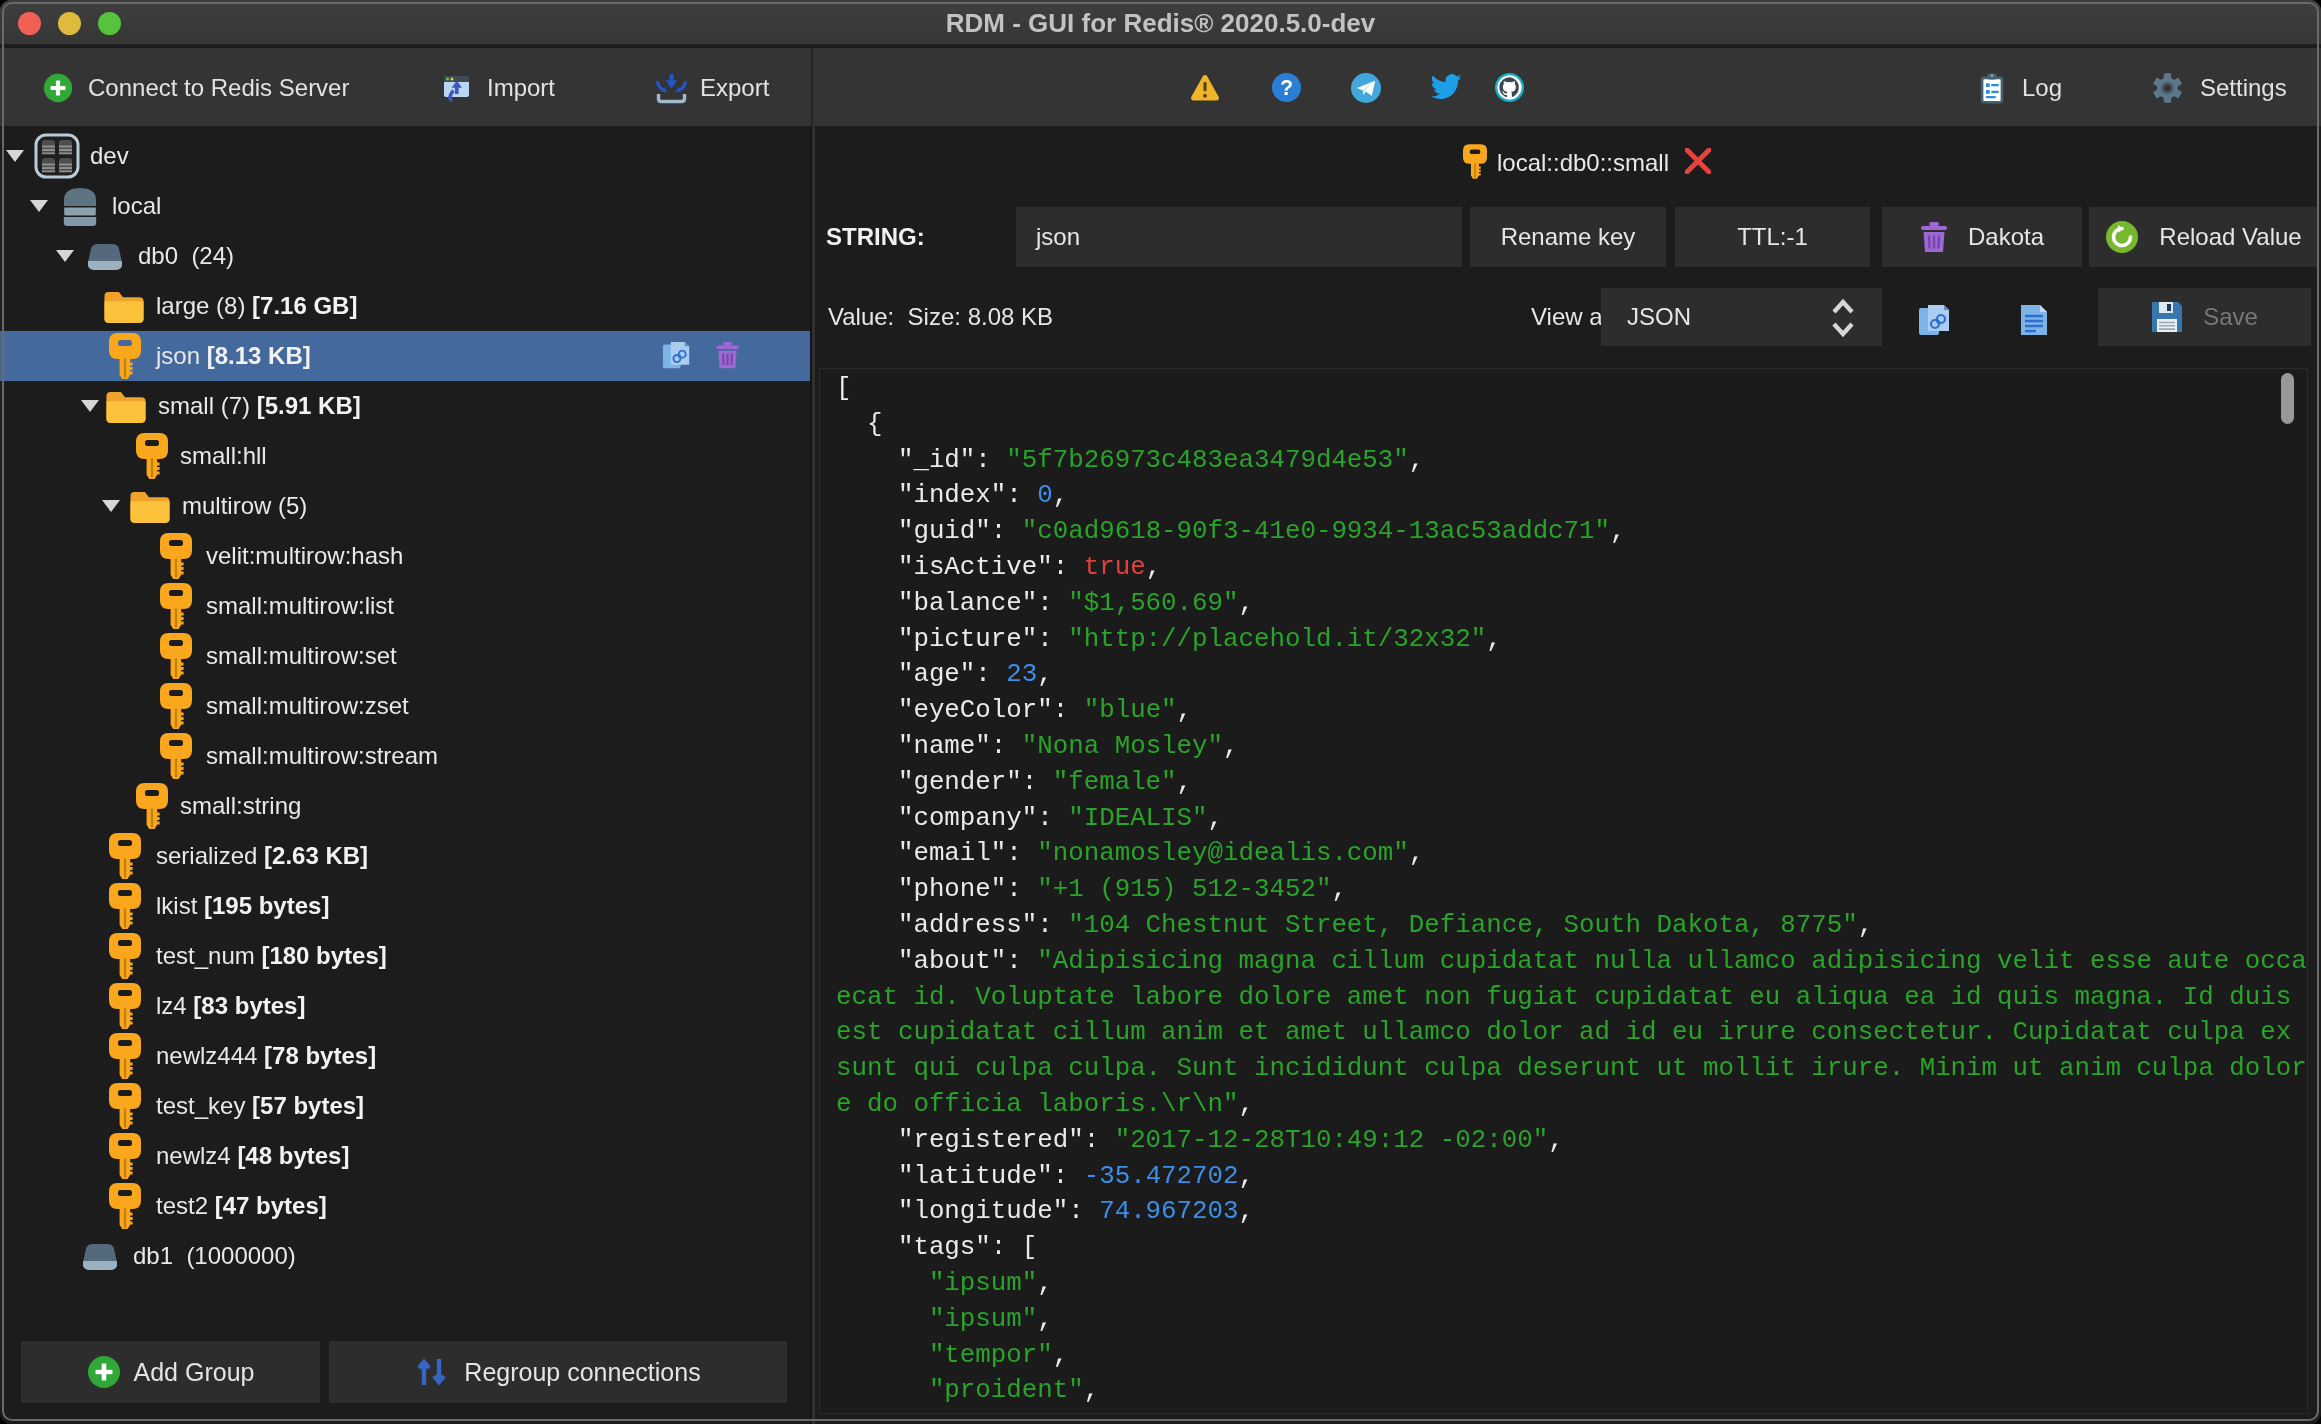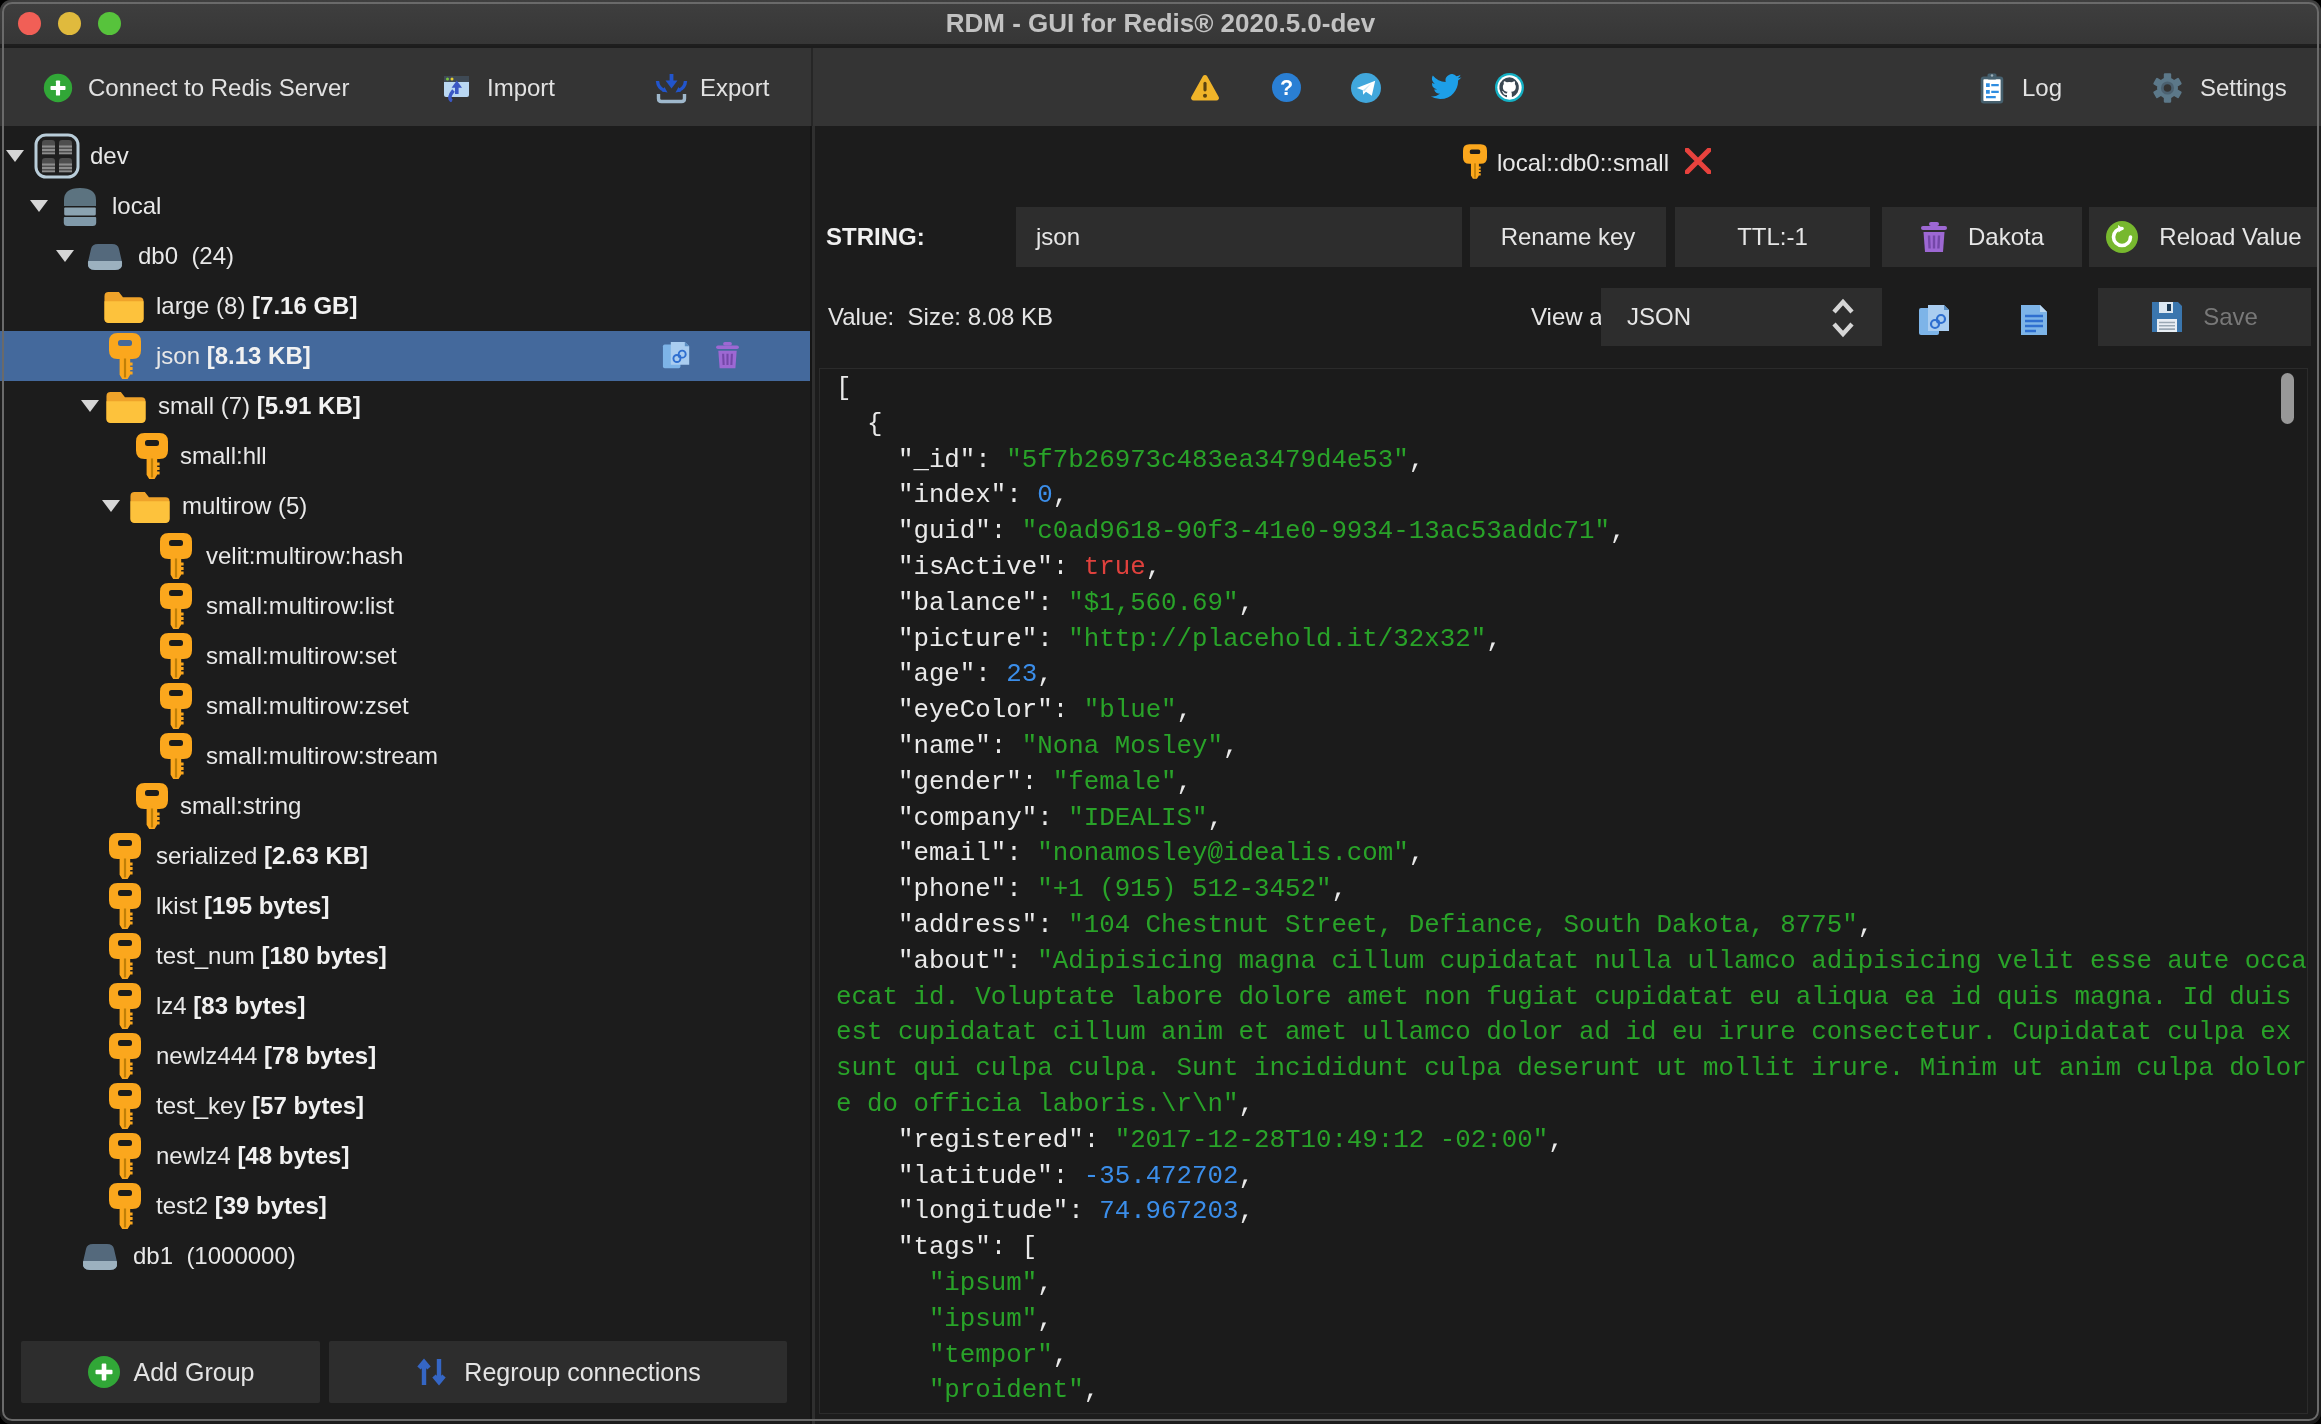--- a/index.html
+++ b/index.html
@@ -261,21 +261,21 @@
               <use href="#keyicon"></use>
             </svg></span><span>newlz444 <b>[78 bytes]</b></span></div>
         <div class="row"><span style="width:109px;flex:none"></span><span class="ricon" style="margin-right:15px"><svg width="32" height="46" viewBox="0 0 32 46">
               <use href="#keyicon"></use>
             </svg></span><span>test_key <b>[57 bytes]</b></span></div>
         <div class="row"><span style="width:109px;flex:none"></span><span class="ricon" style="margin-right:15px"><svg width="32" height="46" viewBox="0 0 32 46">
               <use href="#keyicon"></use>
             </svg></span><span>newlz4 <b>[48 bytes]</b></span></div>
         <div class="row"><span style="width:109px;flex:none"></span><span class="ricon" style="margin-right:15px"><svg width="32" height="46" viewBox="0 0 32 46">
               <use href="#keyicon"></use>
-            </svg></span><span>test2 <b>[39 bytes]</b></span></div>
+            </svg></span><span>test2 <b>[47 bytes]</b></span></div>
         <div class="row"><span style="width:81px;flex:none"></span><span class="ricon" style="margin-right:14px"><svg width="38" height="28" viewBox="0 0 38 28">
               <use href="#dbicon"></use>
             </svg></span><span>db1&nbsp;&nbsp;(1000000)</span></div>
       </div>
     <div class="bbtn" id="addgroup">
       <svg width="34" height="34" viewBox="0 0 34 34">
           <circle cx="17" cy="17" r="16" fill="#31a737"></circle>
           <rect x="8.5" y="14.7" width="17" height="4.6" rx="1" fill="#fff"></rect>
           <rect x="14.7" y="8.5" width="4.6" height="17" rx="1" fill="#fff"></rect>
         </svg>

